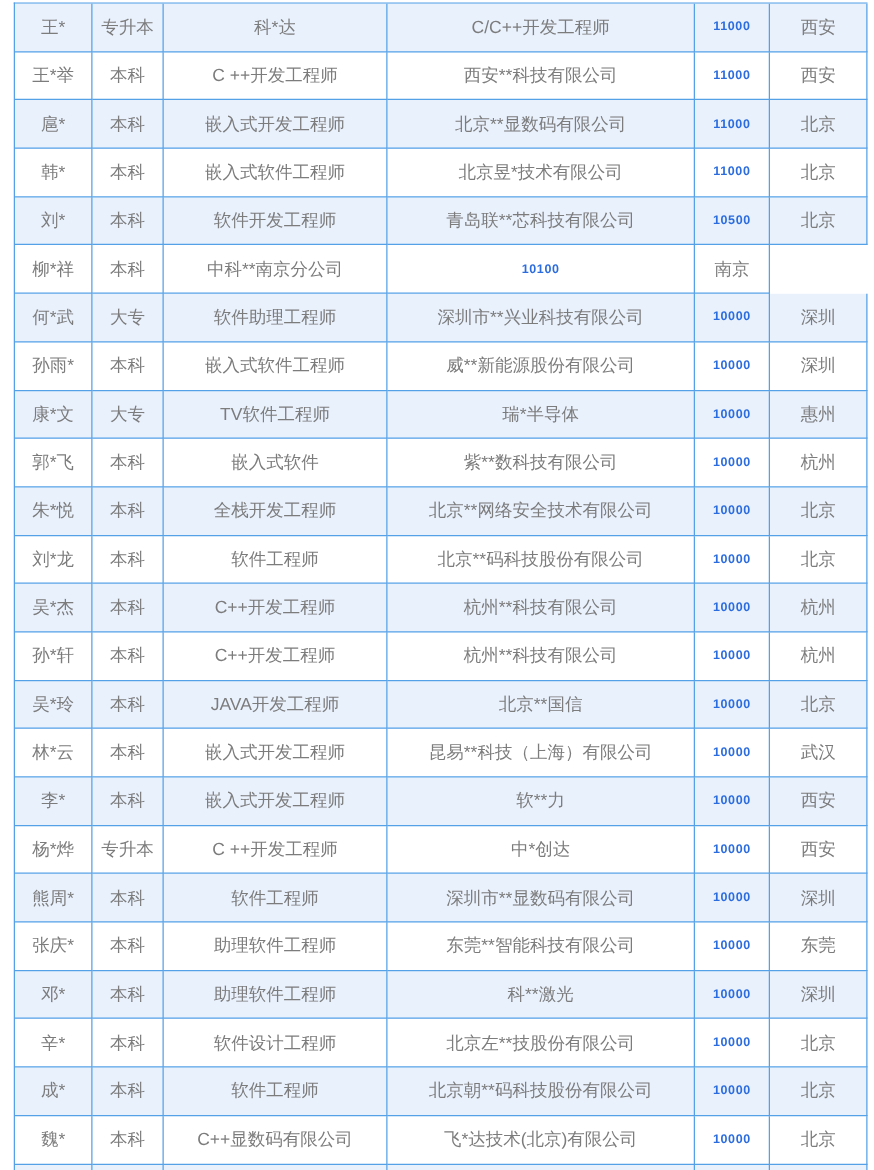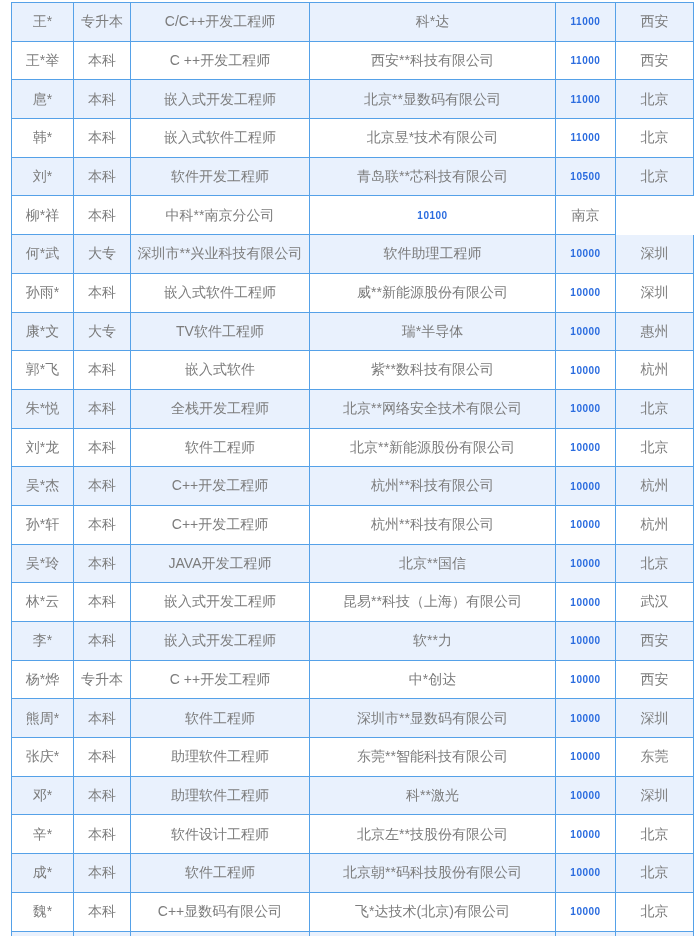--- a/index.html
+++ b/index.html
@@ -28,22 +28,22 @@
   .row.partial .cell{border-bottom:none;}
 </style>
 </head>
 <body>
 
 <div class="page">
   <div class="table" id="salary-table">
       <div class="row stripe">
         <div class="cell">王*</div>
         <div class="cell">专升本</div>
+        <div class="cell">科*达</div>
         <div class="cell">C/C++开发工程师</div>
-        <div class="cell">科*达</div>
         <div class="cell salary">11000</div>
         <div class="cell">西安</div>
       </div>
       <div class="row">
         <div class="cell">王*举</div>
         <div class="cell">本科</div>
         <div class="cell">C ++开发工程师</div>
         <div class="cell">西安**科技有限公司</div>
         <div class="cell salary">11000</div>
         <div class="cell">西安</div>
@@ -75,22 +75,22 @@
       <div class="row">
         <div class="cell">柳*祥</div>
         <div class="cell">本科</div>
         <div class="cell">中科**南京分公司</div>
         <div class="cell salary">10100</div>
         <div class="cell">南京</div>
       </div>
       <div class="row stripe">
         <div class="cell">何*武</div>
         <div class="cell">大专</div>
+        <div class="cell">软件助理工程师</div>
         <div class="cell">深圳市**兴业科技有限公司</div>
-        <div class="cell">软件助理工程师</div>
         <div class="cell salary">10000</div>
         <div class="cell">深圳</div>
       </div>
       <div class="row">
         <div class="cell">孙雨*</div>
         <div class="cell">本科</div>
         <div class="cell">嵌入式软件工程师</div>
         <div class="cell">威**新能源股份有限公司</div>
         <div class="cell salary">10000</div>
         <div class="cell">深圳</div>
@@ -116,21 +116,21 @@
         <div class="cell">本科</div>
         <div class="cell">全栈开发工程师</div>
         <div class="cell">北京**网络安全技术有限公司</div>
         <div class="cell salary">10000</div>
         <div class="cell">北京</div>
       </div>
       <div class="row">
         <div class="cell">刘*龙</div>
         <div class="cell">本科</div>
         <div class="cell">软件工程师</div>
-        <div class="cell">北京**新能源股份有限公司</div>
+        <div class="cell">北京**码科技股份有限公司</div>
         <div class="cell salary">10000</div>
         <div class="cell">北京</div>
       </div>
       <div class="row stripe">
         <div class="cell">吴*杰</div>
         <div class="cell">本科</div>
         <div class="cell">C++开发工程师</div>
         <div class="cell">杭州**科技有限公司</div>
         <div class="cell salary">10000</div>
         <div class="cell">杭州</div>

